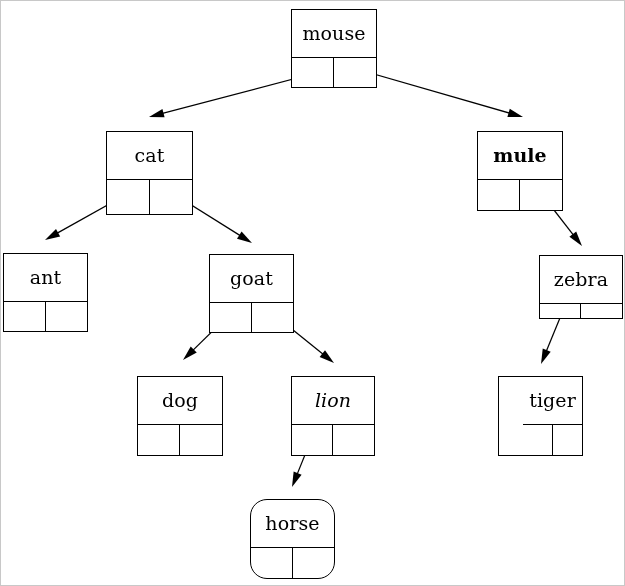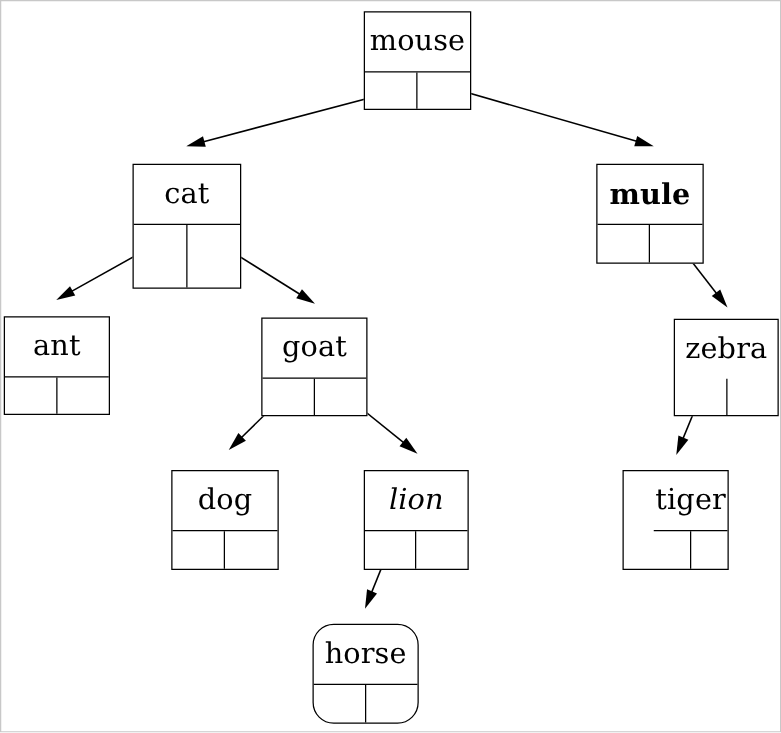--- a/index.html
+++ b/index.html
@@ -31,21 +31,21 @@
     border: 1.6px solid #000000;
     background: #ffffff;
     display: flex;
     flex-direction: column;
   }
   .node-label {
     flex: 0 0 47px;
     display: flex;
     align-items: center;
     justify-content: center;
-    font-size: 23px;
+    font-size: 19px;
     color: #000000;
     line-height: 1;
     letter-spacing: 0.1px;
     box-sizing: border-box;
   }
   .node-pointers {
     flex: 1 1 auto;
     display: flex;
     border-top: 1.6px solid #000000;
     box-sizing: border-box;
@@ -103,21 +103,21 @@
     </svg>
 
   <div id="node-layer">
       <div class="node" style="left: 290px; top: 8px; width: 86px; height: 79px; border-color: rgb(0, 0, 0);">
         <div class="node-label">mouse</div>
         <div class="node-pointers" style="border-top-color: rgb(0, 0, 0);">
           <div class="ptr left" style="border-right-color: rgb(0, 0, 0);"></div>
           <div class="ptr right"></div>
         </div>
       </div>
-      <div class="node" style="left: 105px; top: 130px; width: 87px; height: 100px; border-color: rgb(0, 0, 0); justify-content: flex-end;">
+      <div class="node" style="left: 105px; top: 130px; width: 87px; height: 84px; border-color: rgb(0, 0, 0); justify-content: flex-end;">
         <div class="node-label">cat</div>
         <div class="node-pointers" style="border-top-color: rgb(0, 0, 0);">
           <div class="ptr left" style="border-right-color: rgb(0, 0, 0);"></div>
           <div class="ptr right"></div>
         </div>
       </div>
       <div class="node" style="left: 476px; top: 130px; width: 86px; height: 80px; border-color: rgb(0, 0, 0); font-weight: bold;">
         <div class="node-label">mule</div>
         <div class="node-pointers" style="border-top-color: rgb(0, 0, 0);">
           <div class="ptr left" style="border-right-color: rgb(0, 0, 0);"></div>
@@ -131,21 +131,21 @@
           <div class="ptr right"></div>
         </div>
       </div>
       <div class="node" style="left: 208px; top: 253px; width: 85px; height: 79px; border-color: rgb(0, 0, 0); justify-content: flex-end;">
         <div class="node-label">goat</div>
         <div class="node-pointers" style="border-top-color: rgb(0, 0, 0);">
           <div class="ptr left" style="border-right-color: rgb(0, 0, 0);"></div>
           <div class="ptr right"></div>
         </div>
       </div>
-      <div class="node" style="left: 538px; top: 254px; width: 84px; height: 78px; border-color: rgb(0, 0, 0); align-items: center;">
+      <div class="node" style="left: 538px; top: 254px; width: 84px; height: 64px; border-color: rgb(0, 0, 0);">
         <div class="node-label">zebra</div>
         <div class="node-pointers" style="border-top-color: rgb(0, 0, 0);">
           <div class="ptr left" style="border-right-color: rgb(0, 0, 0);"></div>
           <div class="ptr right"></div>
         </div>
       </div>
       <div class="node" style="left: 136px; top: 375px; width: 86px; height: 80px; border-color: rgb(0, 0, 0); text-align: center;">
         <div class="node-label">dog</div>
         <div class="node-pointers" style="border-top-color: rgb(0, 0, 0);">
           <div class="ptr left" style="border-right-color: rgb(0, 0, 0);"></div>

